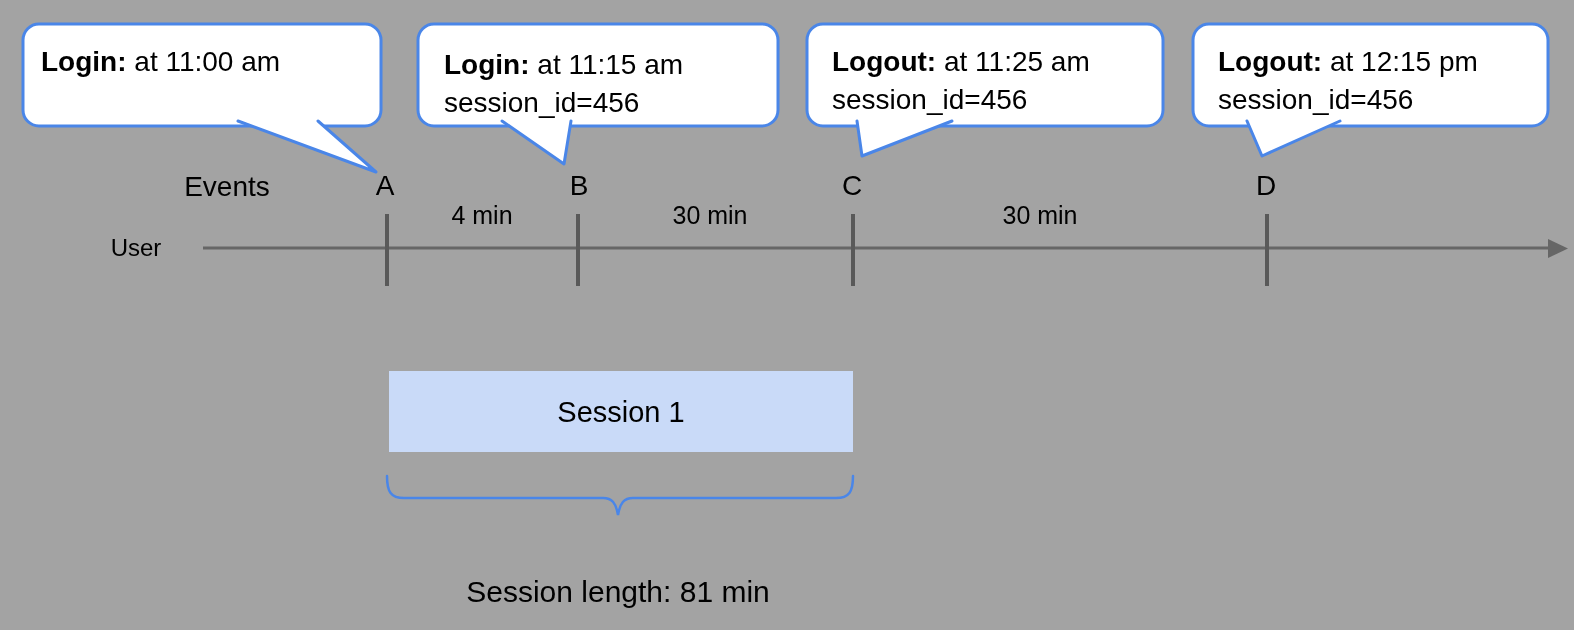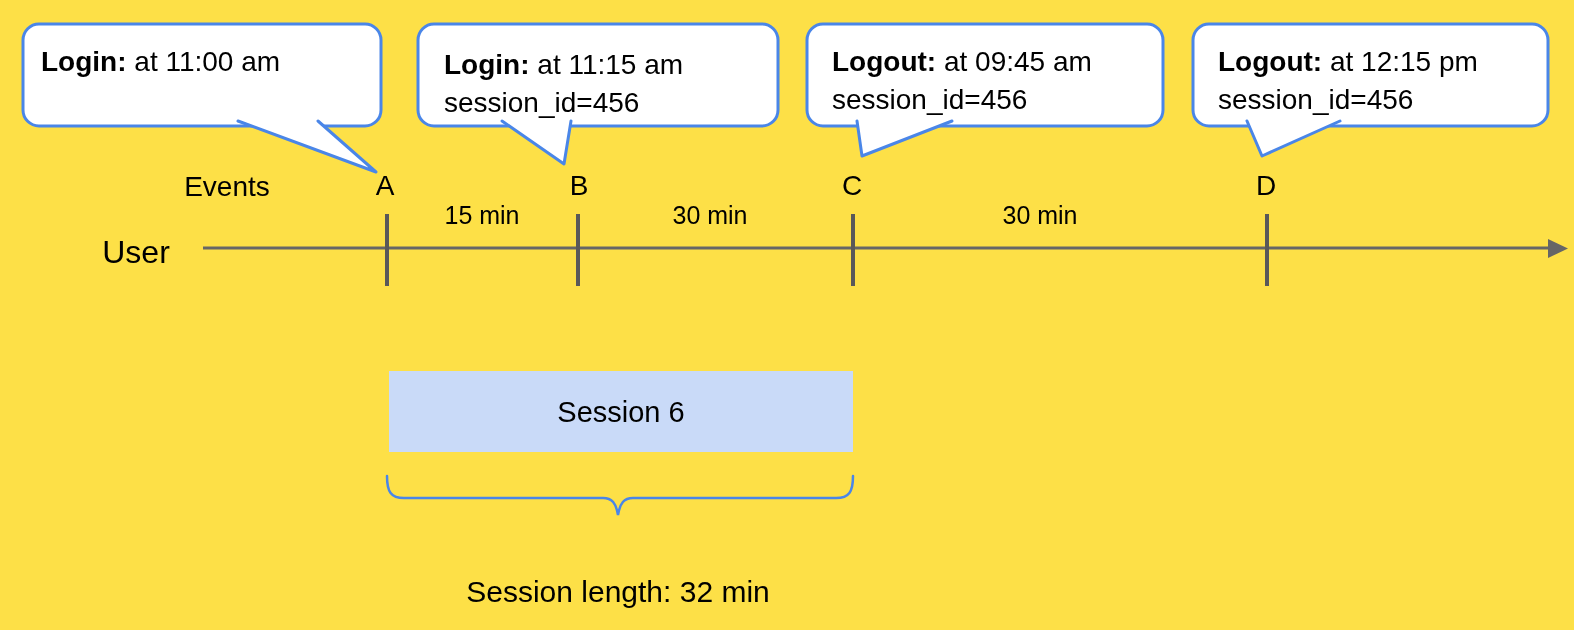--- a/index.html
+++ b/index.html
@@ -1,20 +1,20 @@
 <!DOCTYPE html>
 <html style="--callout-border: #4a86e8; --session-fill: #c9daf8; --axis-gray: #666666; --tick-gray: #595959;"><head>
 <meta charset="utf-8">
 <style>
   html, body { margin: 0; padding: 0; background: #ffffff; }
   .canvas {
     position: relative;
     width: 1574px;
     height: 630px;
-    background: #fde047;
+    background: #a3a3a3;
     font-family: "Liberation Sans", sans-serif;
     color: #000000;
     overflow: hidden;
   }
   svg.shapes { position: absolute; left: 0; top: 0; }
 
   
   .bubble    { fill: #ffffff; stroke: var(--callout-border, #4a86e8); stroke-width: 3; }
   .tail      { fill: #ffffff; stroke: var(--callout-border, #4a86e8); stroke-width: 3;
                stroke-linejoin: round; stroke-linecap: round; }
@@ -25,21 +25,21 @@
   .brace     { fill: none; stroke: var(--callout-border, #4a86e8); stroke-width: 2.5;
                stroke-linecap: round; }
 
   
   .txt { position: absolute; white-space: nowrap; }
   .callout-text { font-size: 28px; line-height: 38px; }
   .ctr { transform: translateX(-50%); text-align: left; }
   .evt-letter { top: 170px; font-size: 28px; }
   .interval   { top: 201px; font-size: 25px; }
   .events-label { left: 227px; top: 171px; font-size: 28px; }
-  .user-label   { left: 136px; top: 234px; font-size: 32px; }
+  .user-label   { left: 136px; top: 234px; font-size: 24px; }
   .session-label { left: 621px; top: 396px; font-size: 29px; }
   .session-length { left: 618px; top: 575px; font-size: 30px; }
 </style>
 </head>
 <body>
 
 <div class="canvas">
 
   <svg class="shapes" width="1574" height="630" viewBox="0 0 1574 630">
 
@@ -74,36 +74,36 @@
   </svg>
 
   <div class="txt callout-text" style="left:41px; top:43px;">
     <div><b>Login:</b> <span>at 11:00 am</span></div>
   </div>
   <div class="txt callout-text" style="left:444px; top:46px;">
     <div><b>Login:</b> <span>at 11:15 am</span></div>
     <div>session_id=456</div>
   </div>
   <div class="txt callout-text" style="left:832px; top:43px;">
-    <div><b>Logout:</b> <span>at 09:45 am</span></div>
+    <div><b>Logout:</b> <span>at 11:25 am</span></div>
     <div>session_id=456</div>
   </div>
   <div class="txt callout-text" style="left:1218px; top:43px;">
     <div><b>Logout:</b> <span>at 12:15 pm</span></div>
     <div>session_id=456</div>
   </div>
 
   <div class="txt ctr events-label">Events</div>
   <div class="txt ctr user-label">User</div>
 
   <div class="txt ctr evt-letter" style="left:385px;">A</div>
   <div class="txt ctr evt-letter" style="left:579px;">B</div>
   <div class="txt ctr evt-letter" style="left:852px;">C</div>
   <div class="txt ctr evt-letter" style="left:1266px;">D</div>
 
-  <div class="txt ctr interval" style="left:482px;">15 min</div>
+  <div class="txt ctr interval" style="left:482px;">4 min</div>
   <div class="txt ctr interval" style="left:710px;">30 min</div>
   <div class="txt ctr interval" style="left:1040px;">30 min</div>
 
-  <div class="txt ctr session-label">Session 6</div>
-  <div class="txt ctr session-length">Session length: 32 min</div>
+  <div class="txt ctr session-label">Session 1</div>
+  <div class="txt ctr session-length">Session length: 81 min</div>
 
 </div>
 
 </body></html>

